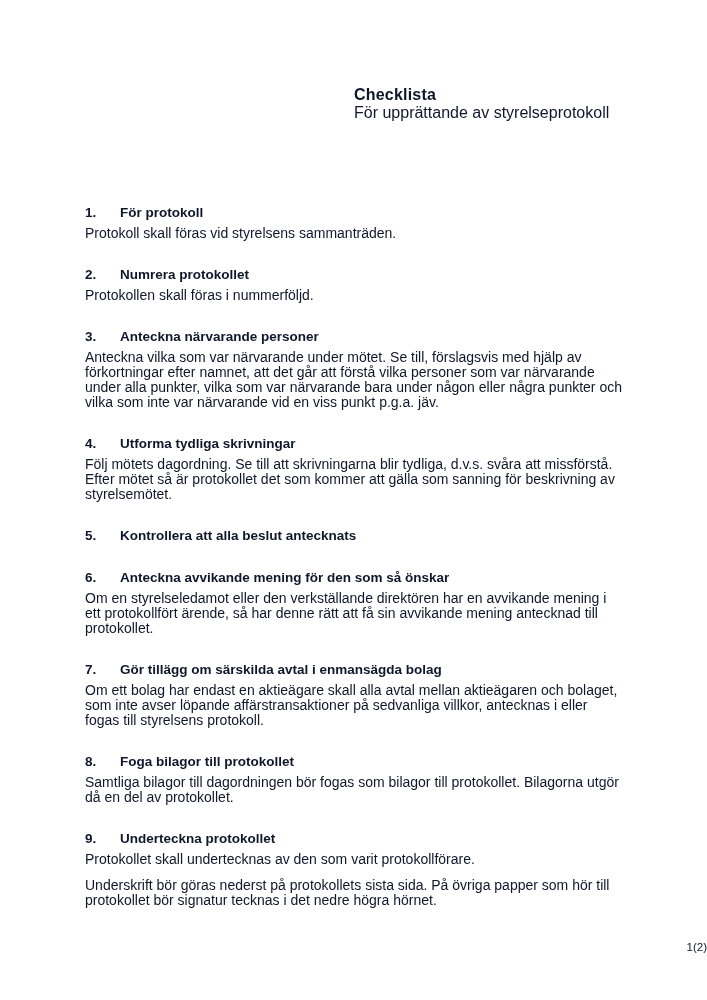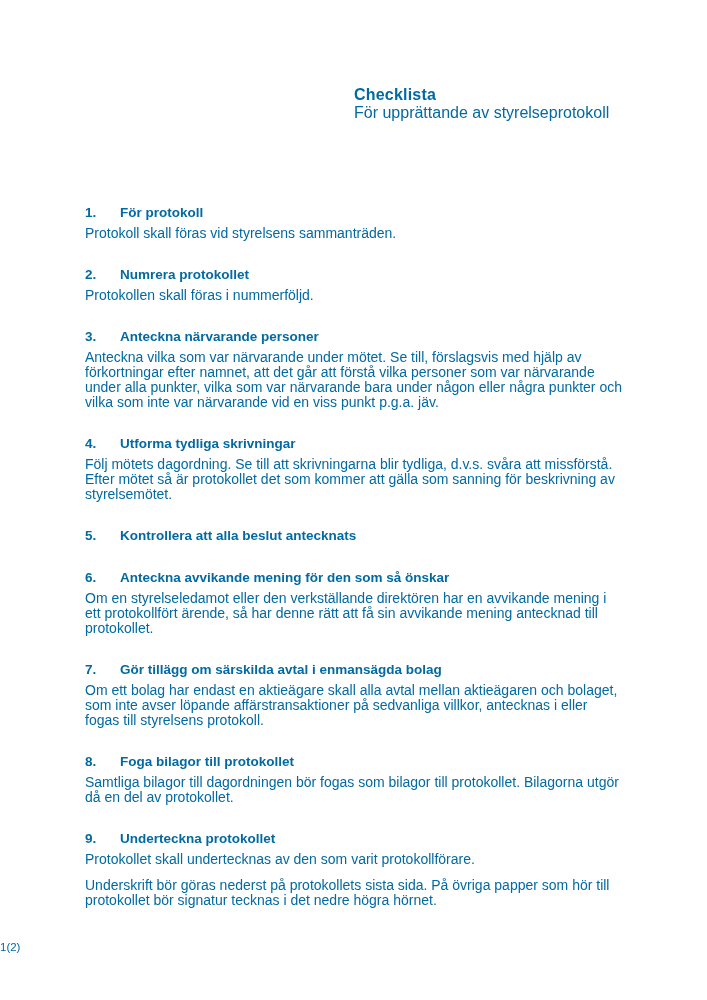--- a/index.html
+++ b/index.html
@@ -6,21 +6,21 @@
     margin: 0;
     padding: 0;
     background: #ffffff;
   }
   .page {
     position: relative;
     width: 707px;
     height: 1000px;
     background: #ffffff;
     font-family: "Liberation Sans", "DejaVu Sans", sans-serif;
-    color: #0369a1;
+    color: #0f172a;
     overflow: hidden;
   }
   .title-block {
     position: absolute;
     left: 354px;
     top: 85px;
   }
   .doc-title {
     margin: 0;
     font-size: 16px;
@@ -60,21 +60,21 @@
     line-height: 15px;
   }
   .item p + p {
     margin-top: 11px;
   }
   .page-footer {
     position: absolute;
     left: 0;
     top: 940px;
     width: 100%;
-    text-align: left;
+    text-align: right;
     font-size: 11.5px;
     line-height: 15px;
   }
 </style>
 </head>
 <body>
 
 <div class="page">
 
   <header class="title-block">

